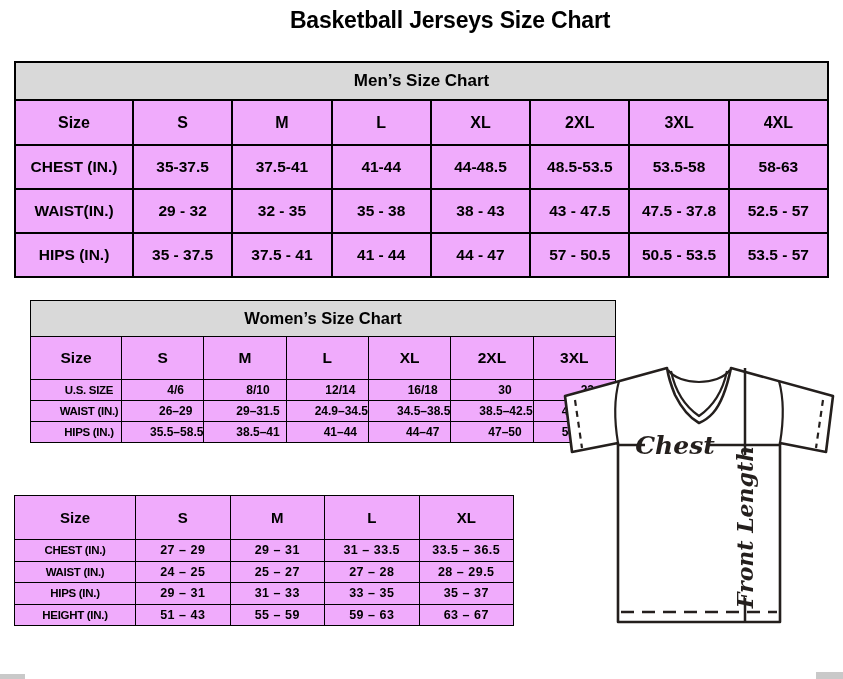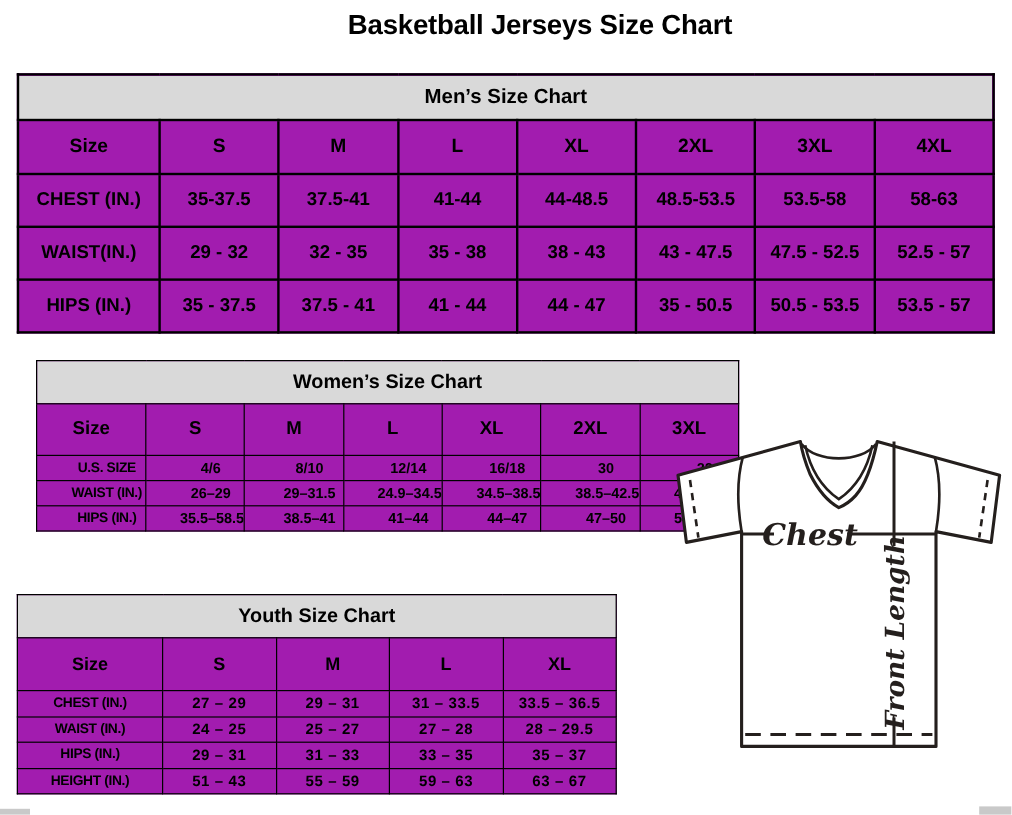--- a/index.html
+++ b/index.html
@@ -12,21 +12,21 @@
     position:absolute;top:7px;left:0;width:820px;text-align:center;
     font-size:23px;font-weight:bold;letter-spacing:-0.2px;padding-left:40px;
   }
   section.chart{position:absolute;}
   #mens-section{left:14px;top:61px;width:815px;}
   #womens-section{left:30px;top:300px;width:586px;}
   #youth-section{left:14px;top:495px;width:500px;}
 
   table.size-table{
     border-collapse:collapse;table-layout:fixed;width:100%;
-    background:#a21caf;
+    background:#f0abfc;
   }
   table.size-table th, table.size-table td{
     border:1.6px solid #000;text-align:center;vertical-align:middle;
     font-weight:bold;padding:0 2px;overflow:hidden;white-space:nowrap;
   }
   #mens-table th,#mens-table td{border-width:2px;}
   tr.band-row th{background:#d9d9d9;}
 
   
   #mens-table col.col-label{width:118px;}
@@ -102,30 +102,30 @@
           <td>53.5-58</td>
           <td>58-63</td>
         </tr>
         <tr class="data-row">
           <td class="row-label">WAIST(IN.)</td>
           <td>29 - 32</td>
           <td>32 - 35</td>
           <td>35 - 38</td>
           <td>38 - 43</td>
           <td>43 - 47.5</td>
-          <td>47.5 - 52.5</td>
+          <td>47.5 - 37.8</td>
           <td>52.5 - 57</td>
         </tr>
         <tr class="data-row">
           <td class="row-label">HIPS (IN.)</td>
           <td>35 - 37.5</td>
           <td>37.5 - 41</td>
           <td>41 - 44</td>
           <td>44 - 47</td>
-          <td>35 - 50.5</td>
+          <td>57 - 50.5</td>
           <td>50.5 - 53.5</td>
           <td>53.5 - 57</td>
         </tr>
       </tbody>
     </table>
 </section>
 
 <section class="chart" id="womens-section">
   <table class="size-table" id="womens-table">
       <colgroup>
@@ -184,23 +184,20 @@
 <section class="chart" id="youth-section">
   <table class="size-table" id="youth-table">
       <colgroup>
         <col class="col-label">
         <col>
         <col>
         <col>
         <col>
       </colgroup>
       <tbody>
-        <tr class="band-row">
-          <th colspan="5">Youth Size Chart</th>
-        </tr>
         <tr class="head-row">
           <th>Size</th>
           <th>S</th>
           <th>M</th>
           <th>L</th>
           <th>XL</th>
         </tr>
         <tr class="data-row">
           <td class="row-label">CHEST (IN.)</td>
           <td>27 – 29</td>

